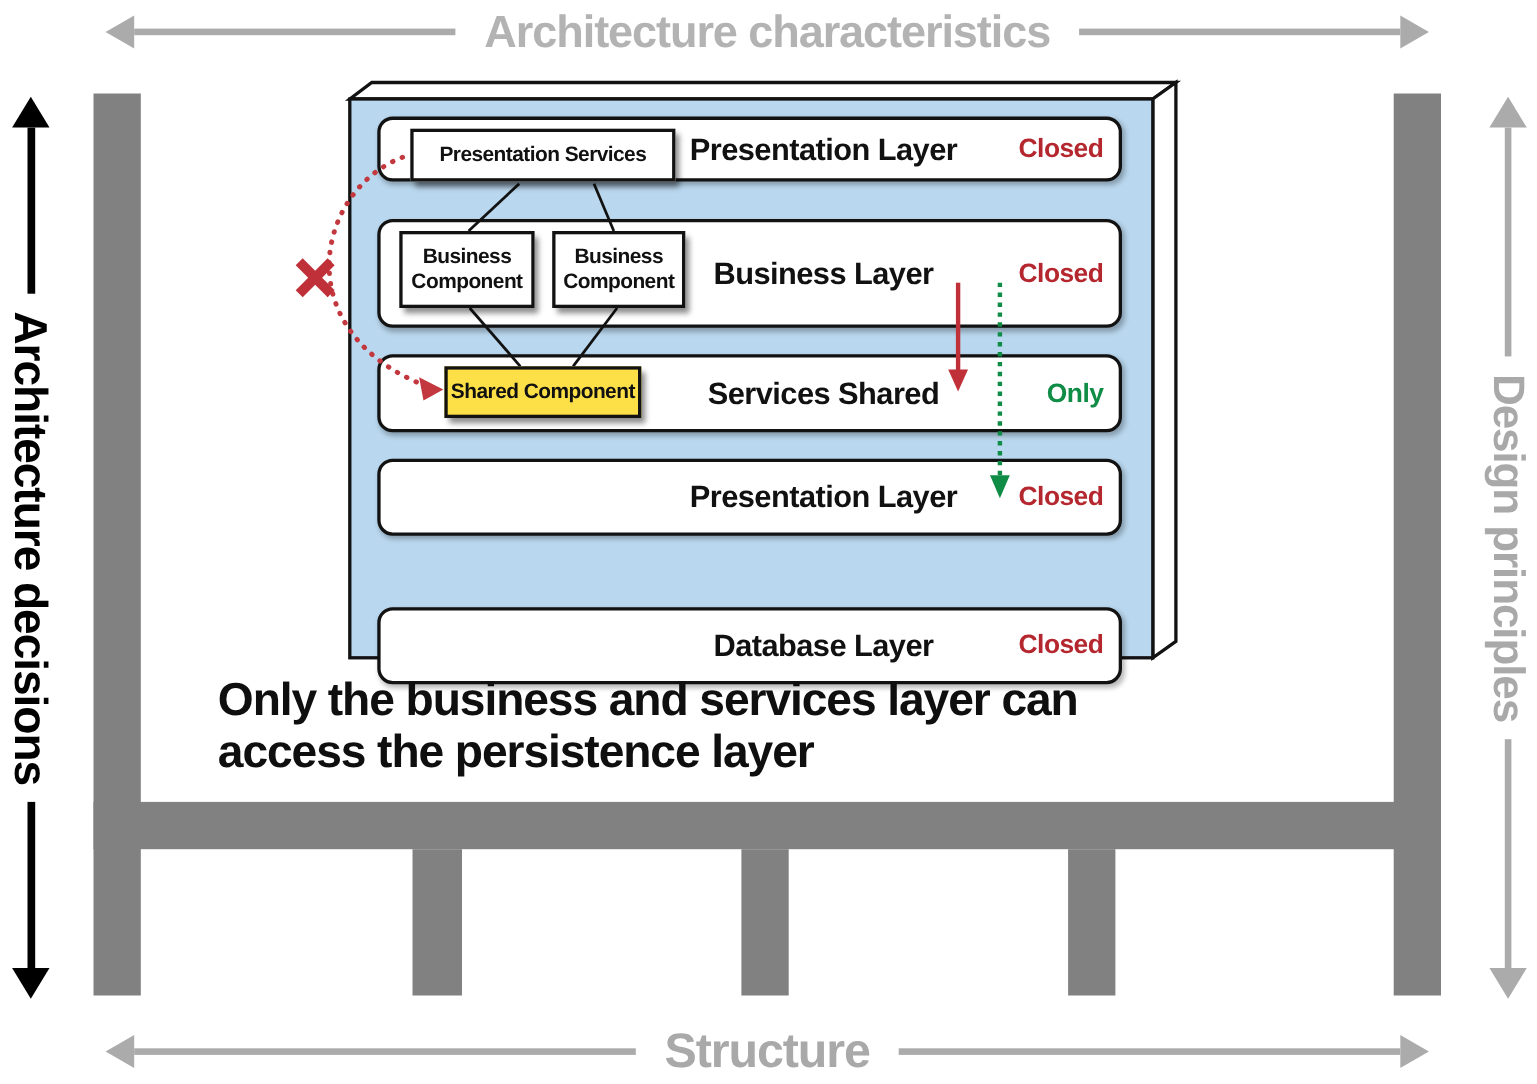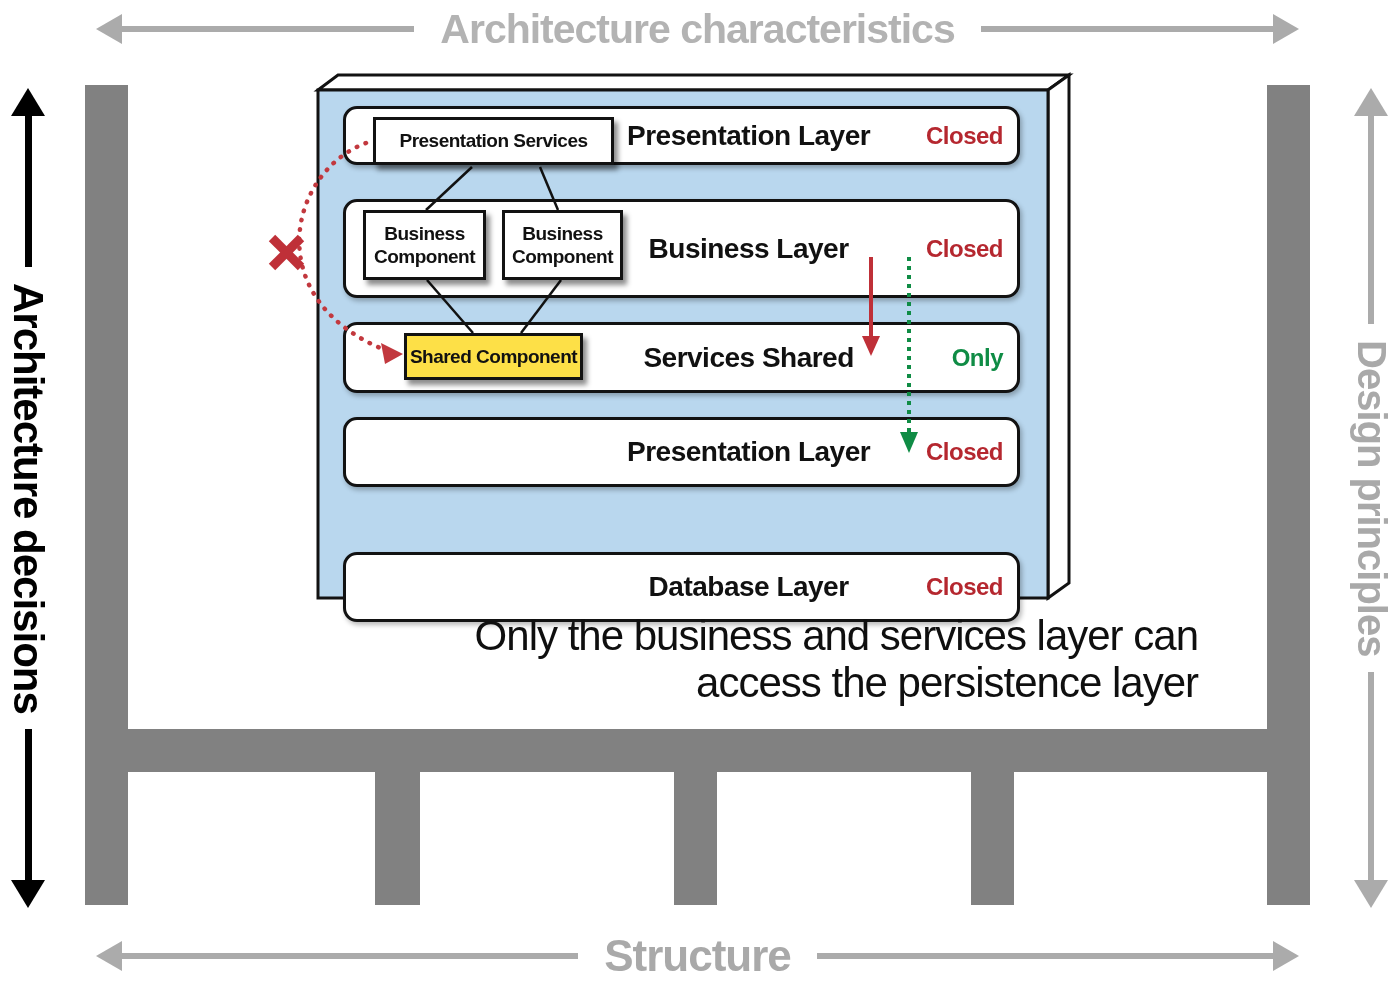--- a/index.html
+++ b/index.html
@@ -63,22 +63,22 @@
         box-sizing:border-box;z-index:3;letter-spacing:-0.5px;}
   .comp-pres{left:373px;top:117px;width:241px;height:48px;font-size:19px;white-space:nowrap;}
   .comp-b1{left:363px;top:210px;width:123px;height:70px;font-size:19px;line-height:23px;padding:0 4px;}
   .comp-b2{left:502px;top:210px;width:121px;height:70px;font-size:19px;line-height:23px;padding:0 4px;}
   .comp-shared{left:404px;top:333px;width:179px;height:47px;font-size:19px;background:#fde047;white-space:nowrap;}
 
   .lines-svg{position:absolute;left:0;top:0;width:1397px;height:985px;pointer-events:none;z-index:2;}
   .fx-svg{position:absolute;left:0;top:0;width:1397px;height:985px;pointer-events:none;z-index:5;}
 
   
-  .caption{position:absolute;top:612px;left:198px;width:1000px;text-align:right;
-           font-size:42px;line-height:47px;font-weight:normal;letter-spacing:-1px;color:#0f0f0f;z-index:2;}
+  .caption{position:absolute;top:612px;left:198px;width:1000px;text-align:left;
+           font-size:42px;line-height:47px;font-weight:bold;letter-spacing:-1px;color:#0f0f0f;z-index:2;}
 </style>
 </head>
 <body>
 
 <div id="page">
 
   <div class="hrow toprow">
     <div class="harrow">
       <div class="head-left"></div>
       <div class="hshaft"></div>

